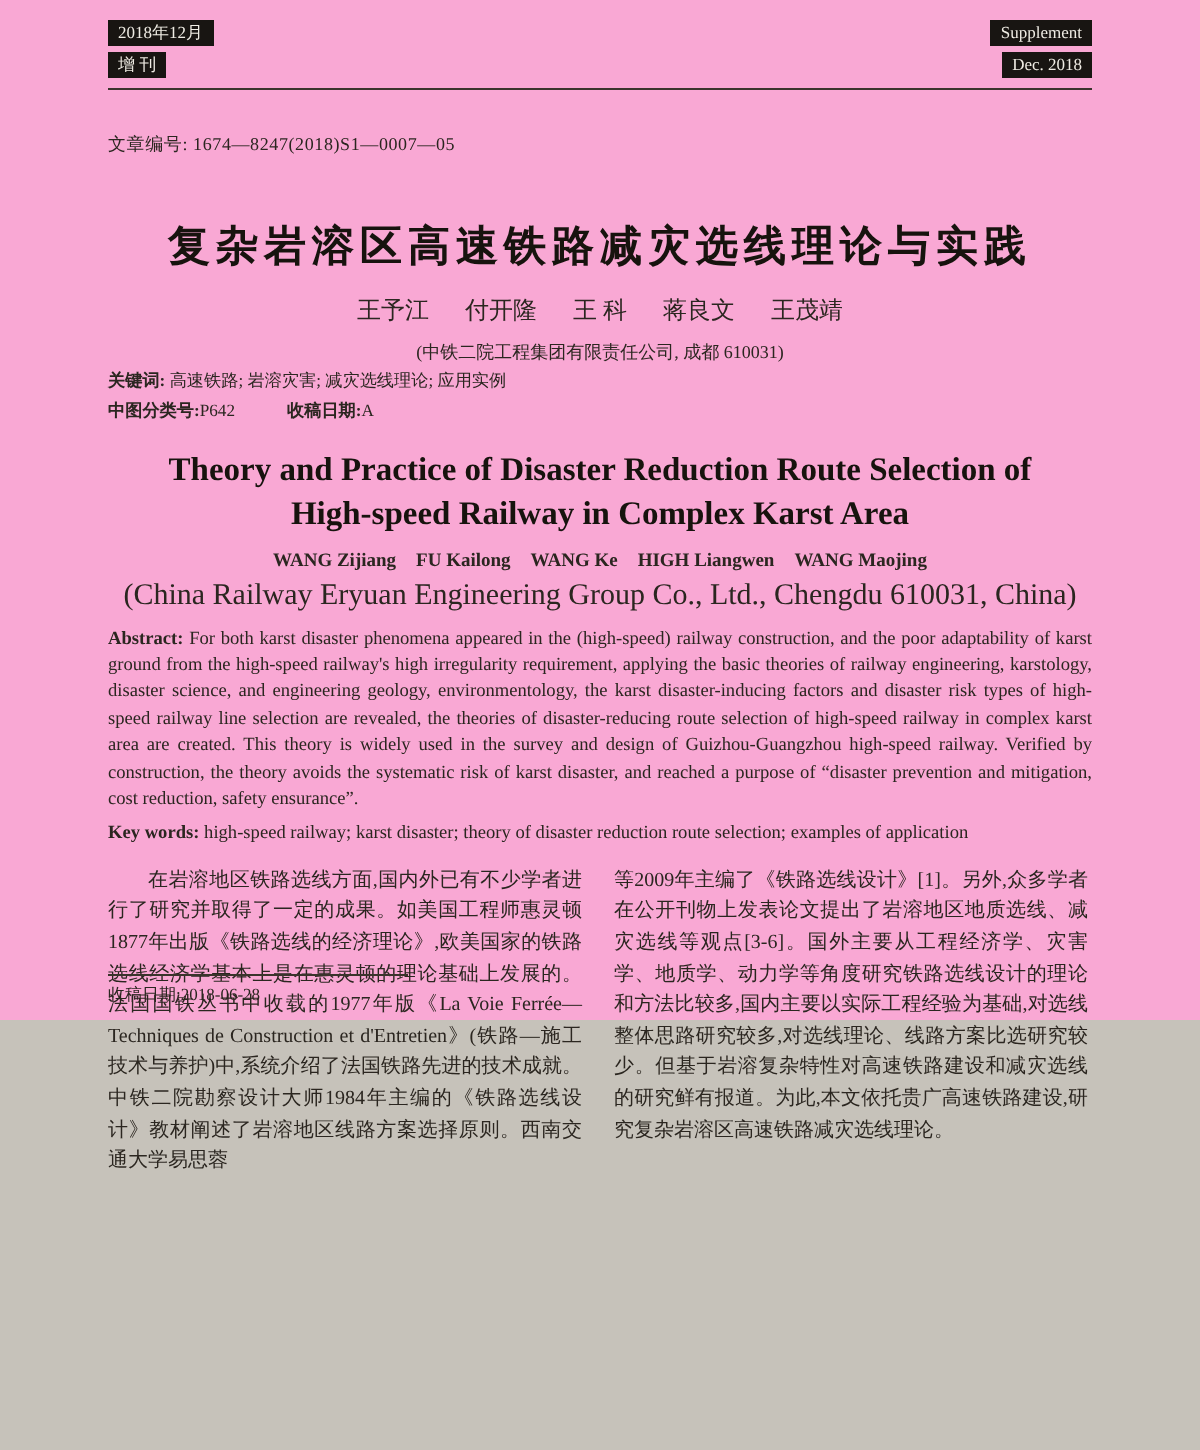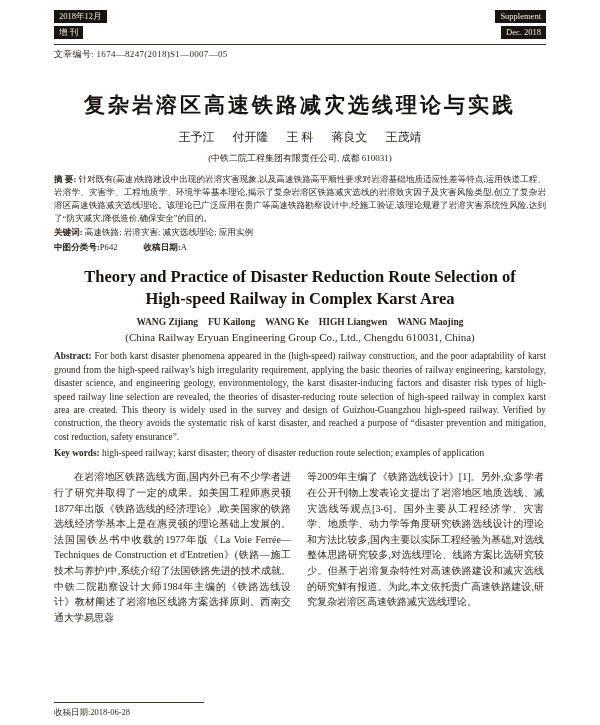--- a/index.html
+++ b/index.html
@@ -2,53 +2,53 @@
 <html><head>
 <meta charset="utf-8">
 <style>
   html,body{margin:0;padding:0;}
   body{
     width:600px;height:725px;overflow:hidden;
     background:#c6c2ba;
     font-family:"Liberation Serif","DejaVu Serif",serif;
   }
   .page{
-    position:relative;width:600px;height:725px;
-    background:#ffffff;
+    position:relative;width:600px;height:510px;
+    background:#f9a8d4;
     color:#2b2620;
     box-sizing:border-box;
     padding:10px 54px 0 54px;
   }
   .masthead{display:flex;justify-content:space-between;align-items:stretch;}
   .mast-col{display:flex;flex-direction:column;gap:3px;}
   .mast-col.left{align-items:flex-start;}
   .mast-col.center{align-items:center;}
   .mast-col.right{align-items:flex-end;}
   .chip{
     display:inline-block;background:#181512;color:#efece4;
     font-size:8.5px;line-height:11px;padding:1px 5px;
     white-space:nowrap;
   }
   .chip.cn-big{font-size:11.5px;line-height:13px;letter-spacing:7px;padding:2px 8px 2px 15px;font-weight:bold;}
   .chip.en-sub{font-size:7.5px;letter-spacing:1.5px;}
   .rule{border-top:1.5px solid #3a342c;margin-top:5px;}
-  .article-no{font-size:9px;margin-top:3px;letter-spacing:.3px;}
+  .article-no{font-size:9px;margin-top:21px;letter-spacing:.3px;}
   .title-cn{font-size:21px;font-weight:bold;text-align:center;letter-spacing:3px;margin:30px 0 0 0;color:#17130e;}
   .authors-cn{text-align:center;font-size:12px;margin-top:10px;}
   .authors-cn span{margin:0 9px;}
   .affil-cn{text-align:center;font-size:9px;margin-top:6px;}
   .abstract-cn{font-size:8.6px;line-height:1.5;margin-top:8px;text-align:justify;}
   .label{font-weight:bold;}
   .kw-line{font-size:8.6px;margin-top:2px;}
   .clc-line{font-size:8.6px;margin-top:3px;}
   .clc-line .gap{display:inline-block;width:26px;}
   .title-en{font-size:16.5px;font-weight:bold;text-align:center;margin-top:12px;line-height:1.35;color:#17130e;}
   .authors-en{text-align:center;font-size:9.5px;font-weight:bold;margin-top:7px;}
   .authors-en span{margin:0 5px;}
-  .affil-en{text-align:center;font-size:11px;margin-top:4px;}
+  .affil-en{text-align:center;font-size:15px;margin-top:4px;}
   .abstract-en{font-size:9.3px;line-height:1.45;margin-top:7px;text-align:justify;}
   .kw-en{font-size:9.3px;margin-top:4px;}
   .body-cols{display:flex;gap:16px;margin-top:11px;}
   .col{width:237px;font-size:10px;line-height:1.56;text-align:justify;}
   .col p{margin:0;text-indent:2em;}
   .col .cont{margin:0;text-indent:0;}
   .footer{position:absolute;left:54px;right:54px;bottom:7px;font-size:8.5px;line-height:1.45;}
   .footnote-rule{width:150px;border-top:1px solid #3a342c;margin-bottom:3px;}
 </style>
 </head>
@@ -72,24 +72,20 @@
   <div class="article-no">文章编号: 1674—8247(2018)S1—0007—05</div>
 
   <h1 class="title-cn">复杂岩溶区高速铁路减灾选线理论与实践</h1>
 
   <div class="authors-cn">
     <span>王予江</span><span>付开隆</span><span>王  科</span><span>蒋良文</span><span>王茂靖</span>
   </div>
 
   <div class="affil-cn">(中铁二院工程集团有限责任公司, 成都 610031)</div>
 
-  <div class="abstract-cn">
-    <span class="label">摘  要:</span>
-    <span>针对既有(高速)铁路建设中出现的岩溶灾害现象,以及高速铁路高平顺性要求对岩溶基础地质适应性差等特点,运用铁道工程、岩溶学、灾害学、工程地质学、环境学等基本理论,揭示了复杂岩溶区铁路减灾选线的岩溶致灾因子及灾害风险类型,创立了复杂岩溶区高速铁路减灾选线理论。该理论已广泛应用在贵广等高速铁路勘察设计中,经施工验证,该理论规避了岩溶灾害系统性风险,达到了“防灾减灾,降低造价,确保安全”的目的。</span>
-  </div>
 
   <div class="kw-line">
     <span class="label">关键词:</span>
     <span>高速铁路; 岩溶灾害; 减灾选线理论; 应用实例</span>
   </div>
 
   <div class="clc-line">
     <span class="label">中图分类号:</span><span>P642</span><span class="gap"></span><span class="label">收稿日期:</span><span>A</span>
   </div>
 

